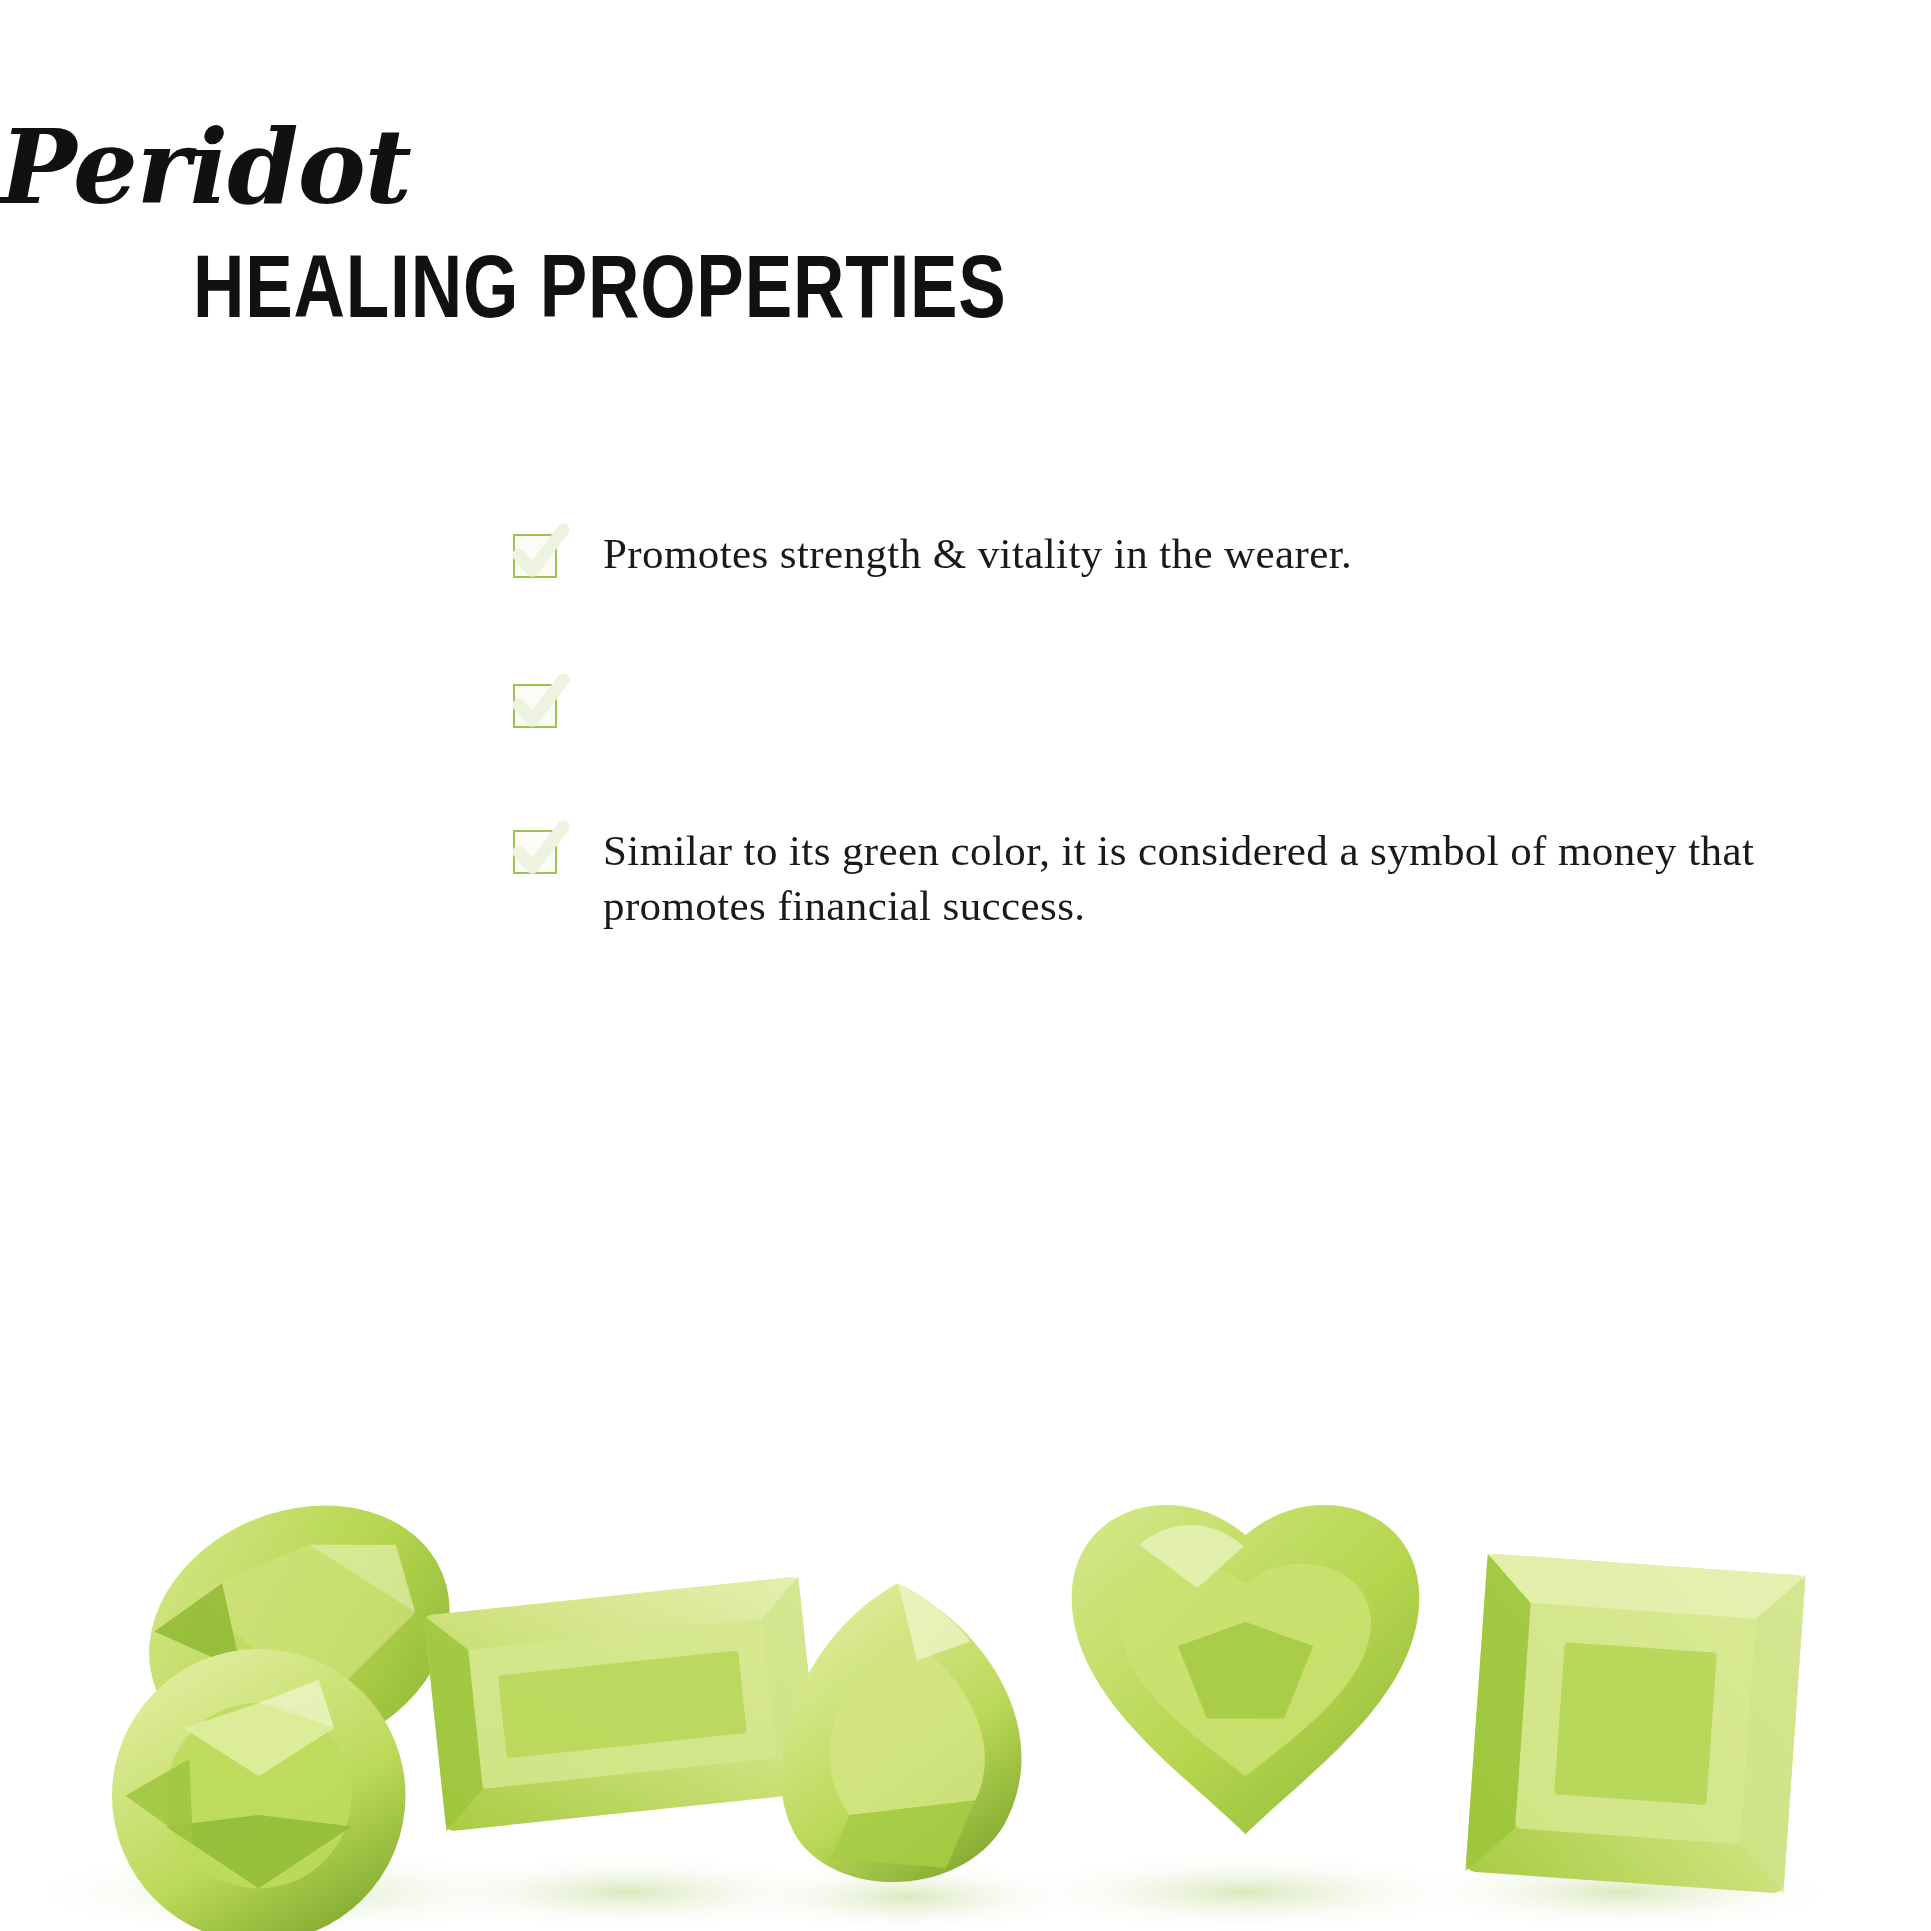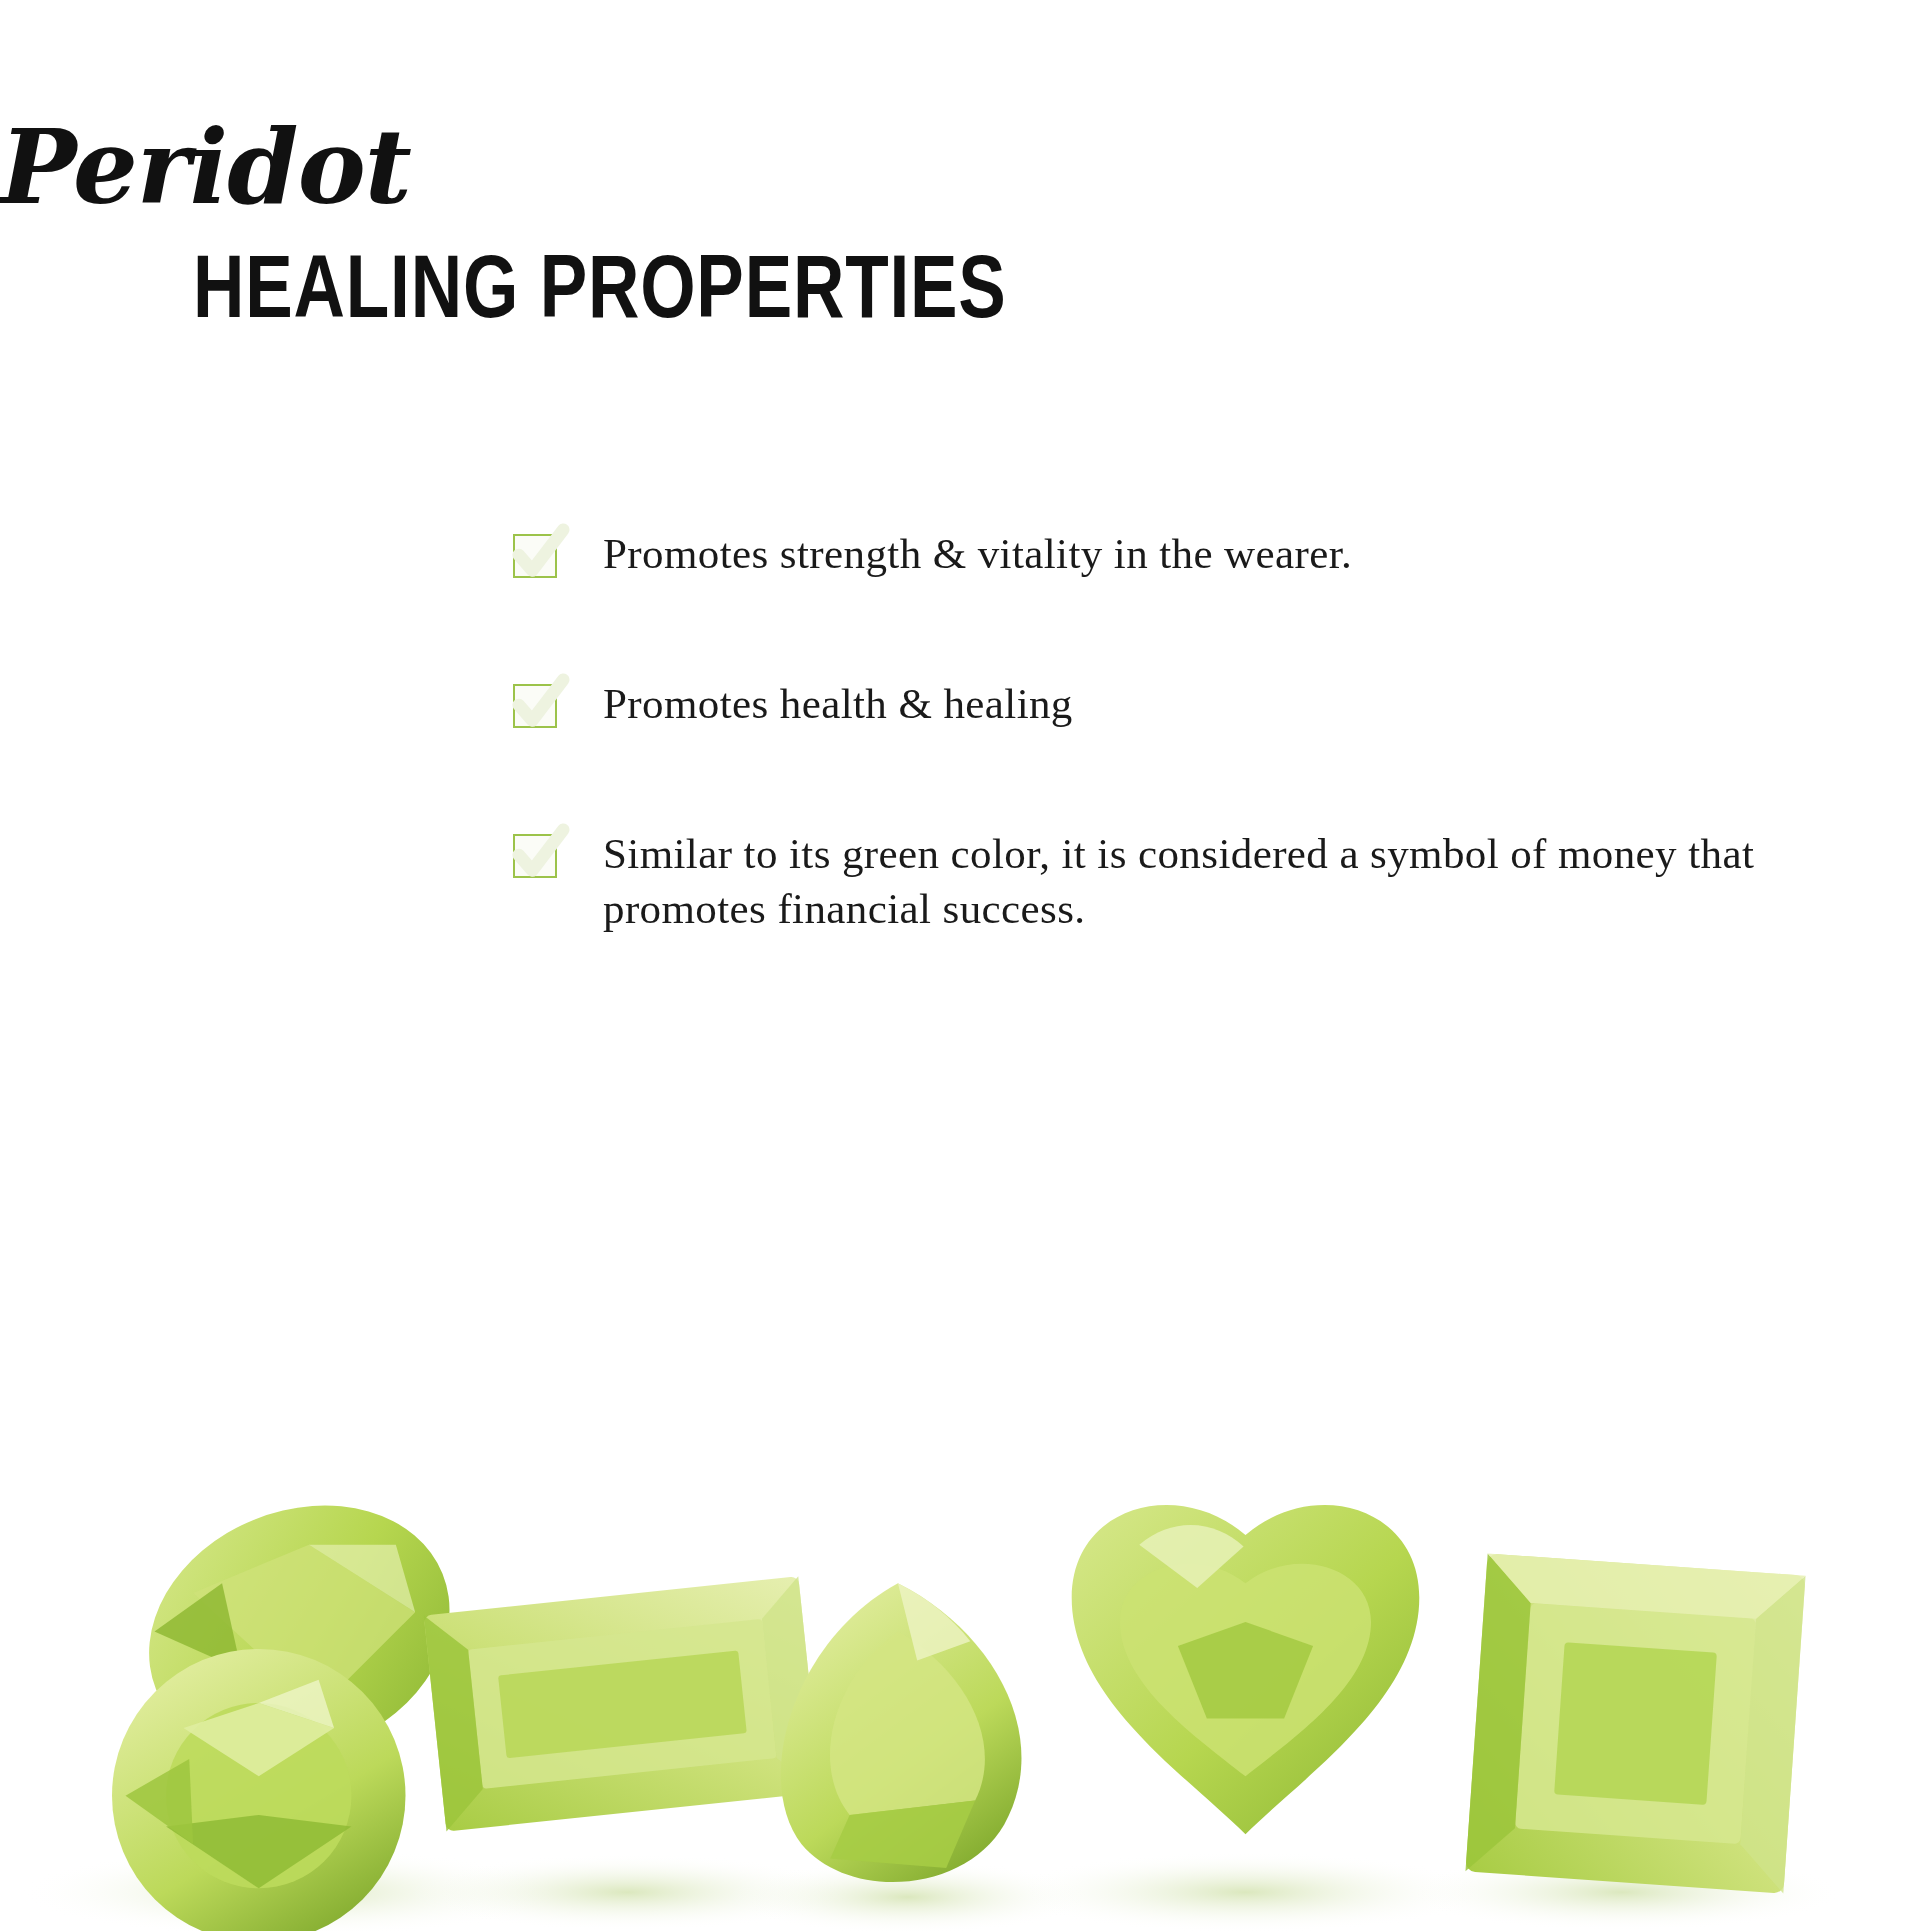--- a/index.html
+++ b/index.html
@@ -128,21 +128,20 @@
       <span class="item-text">Promotes strength &amp; vitality in the wearer.</span>
     </div>
 
 
     <div class="list-item">
       <span class="check-box">
         <svg viewBox="0 0 64 64" aria-hidden="true">
           <path d="M10 34 L24 50 L56 8" fill="none" stroke="#eef3e0" stroke-width="13" stroke-linecap="round" stroke-linejoin="round"></path>
         </svg>
       </span>
-      <span class="item-text">Promotes health &amp; healing</span>
     </div>
 
 
     <div class="list-item">
       <span class="check-box">
         <svg viewBox="0 0 64 64" aria-hidden="true">
           <path d="M10 34 L24 50 L56 8" fill="none" stroke="#eef3e0" stroke-width="13" stroke-linecap="round" stroke-linejoin="round"></path>
         </svg>
       </span>
       <span class="item-text">Similar to its green color, it is considered a symbol of money that promotes financial success.</span>

